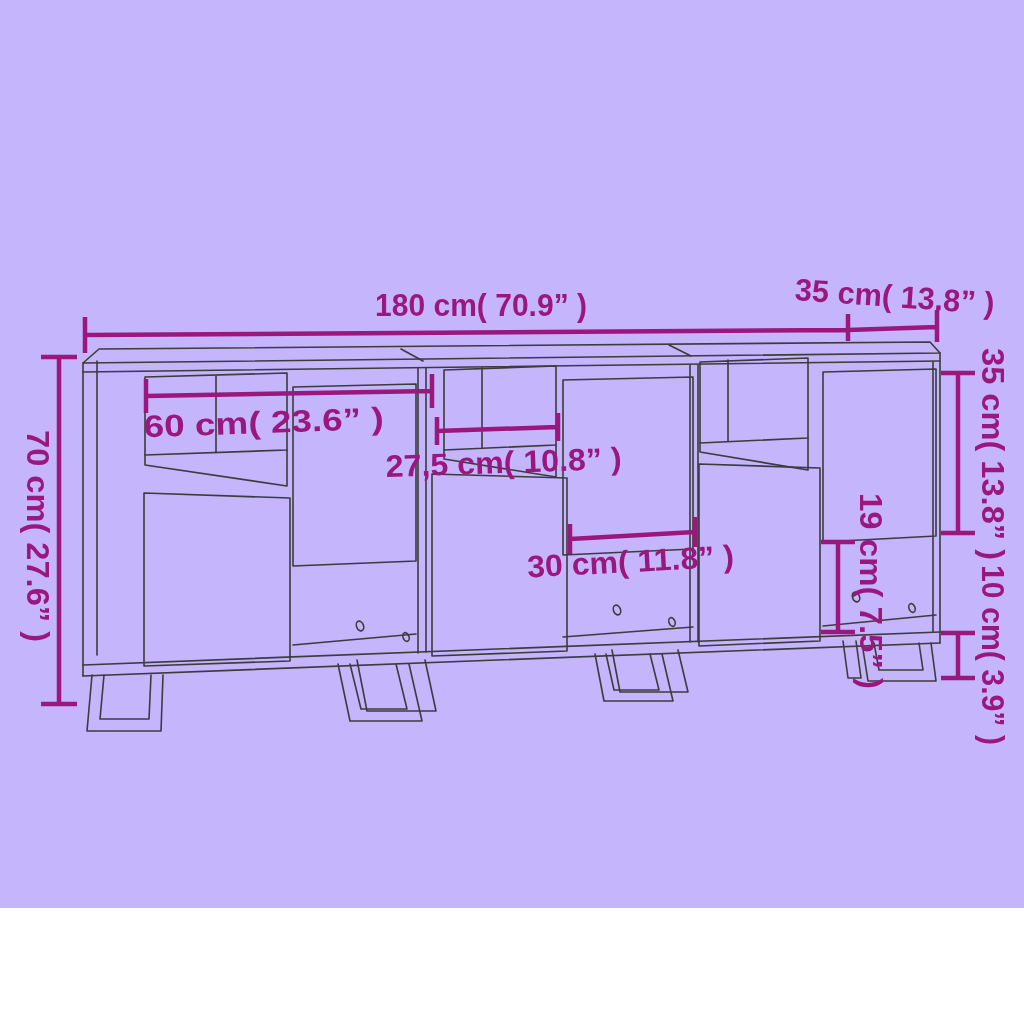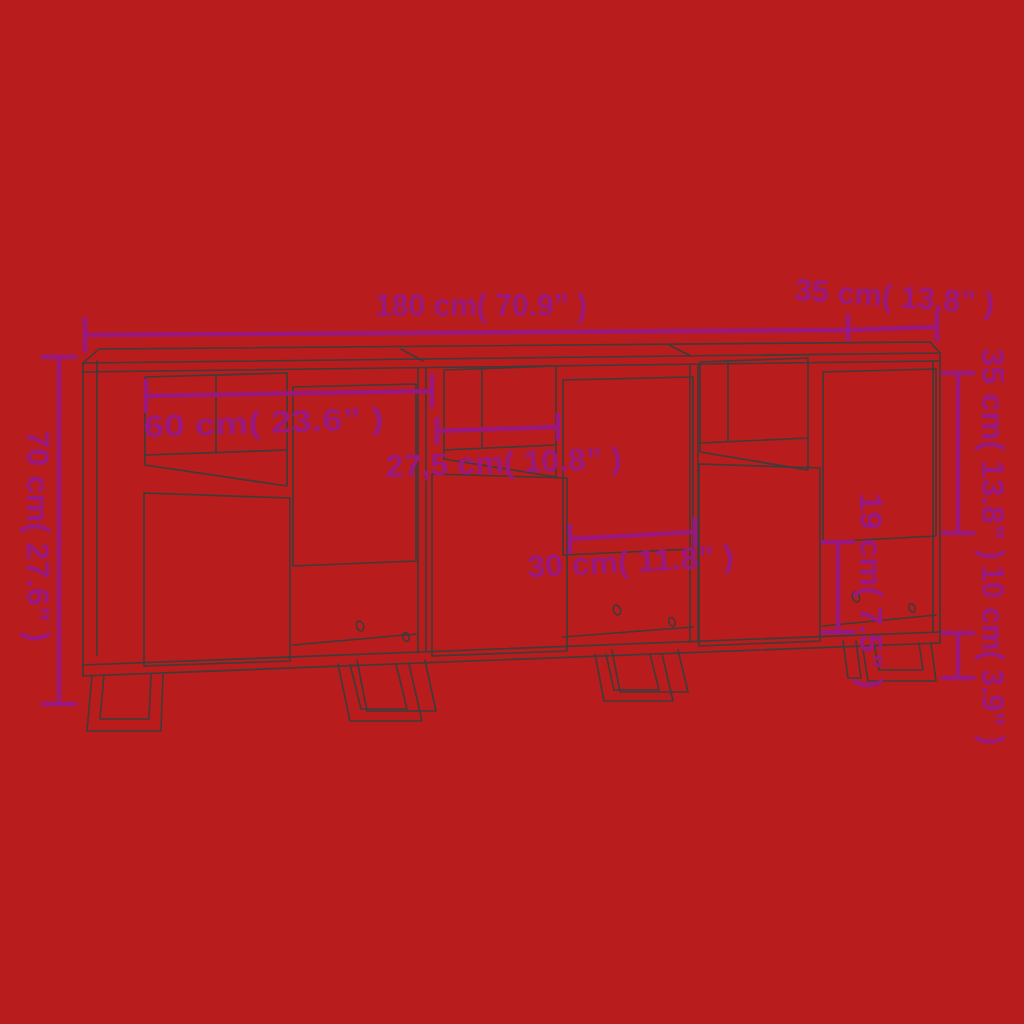--- a/index.html
+++ b/index.html
@@ -1,16 +1,16 @@
 <!DOCTYPE html>
 <html><head>
 <meta charset="utf-8">
 <style>
   html,body{margin:0;padding:0;background:#ffffff;}
-  .stage{width:1024px;height:1024px;position:relative;background:#b91c1c;overflow:hidden;}
+  .stage{width:1024px;height:908px;position:relative;background:#c4b5fd;overflow:hidden;}
   svg{display:block;}
   .furn{stroke:#3C3C3B;stroke-width:1.6;fill:none;stroke-linejoin:round;stroke-linecap:round;}
   .dimline{stroke:#9A187E;stroke-width:4.5;fill:none;stroke-linecap:butt;}
   .dimtext{fill:#9A187E;font-family:"Liberation Sans",sans-serif;font-weight:bold;font-size:31px;}
 </style>
 </head>
 <body>
 
 <div class="stage">
 <svg width="1024" height="1024" viewBox="0 0 1024 1024">

